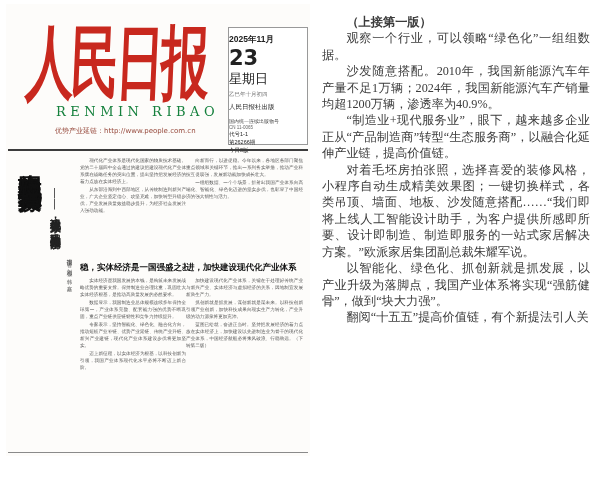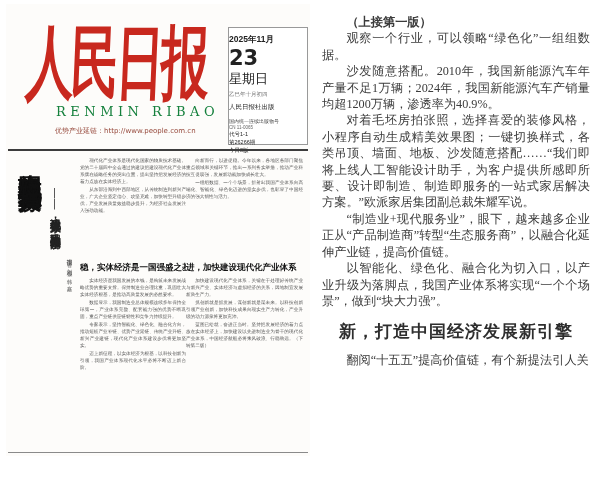--- a/index.html
+++ b/index.html
@@ -121,21 +121,20 @@
     </div>
 
     <div class="rule-bottom"></div>
   </div>
 
   <div class="right-page">
     <p class="jump-ref">（上接第一版）</p>
     <div>
         <p>观察一个行业，可以领略“绿色化”一组组数据。</p>
         <p>沙发随意搭配。2010年，我国新能源汽车年产量不足1万辆；2024年，我国新能源汽车产销量均超1200万辆，渗透率为40.9%。</p>
+        <p>“制造业+现代服务业”，眼下，越来越多企业正从“产品制造商”转型“生态服务商”，以融合化延伸产业链，提高价值链。</p>
         <p>对着毛坯房拍张照，选择喜爱的装修风格，小程序自动生成精美效果图；一键切换样式，各类吊顶、墙面、地板、沙发随意搭配……“我们即将上线人工智能设计助手，为客户提供所感即所要、设计即制造、制造即服务的一站式家居解决方案。”欧派家居集团副总裁朱耀军说。</p>
-        <p>“制造业+现代服务业”，眼下，越来越多企业正从“产品制造商”转型“生态服务商”，以融合化延伸产业链，提高价值链。</p>
-        <p>以智能化、绿色化、融合化为切入口，以产业升级为落脚点，我国产业体系将实现“一个个场景”，做到“块大力强”。</p>
+        <p>以智能化、绿色化、抓创新就是抓发展，以产业升级为落脚点，我国产业体系将实现“强筋健骨”，做到“块大力强”。</p>
       </div>
-    <div class="section-heading">新，打造中国经济发展新引擎</div>
     <p>翻阅“十五五”提高价值链，有个新提法引人关</p>
   </div>
 
 </div>
 
 </body></html>

